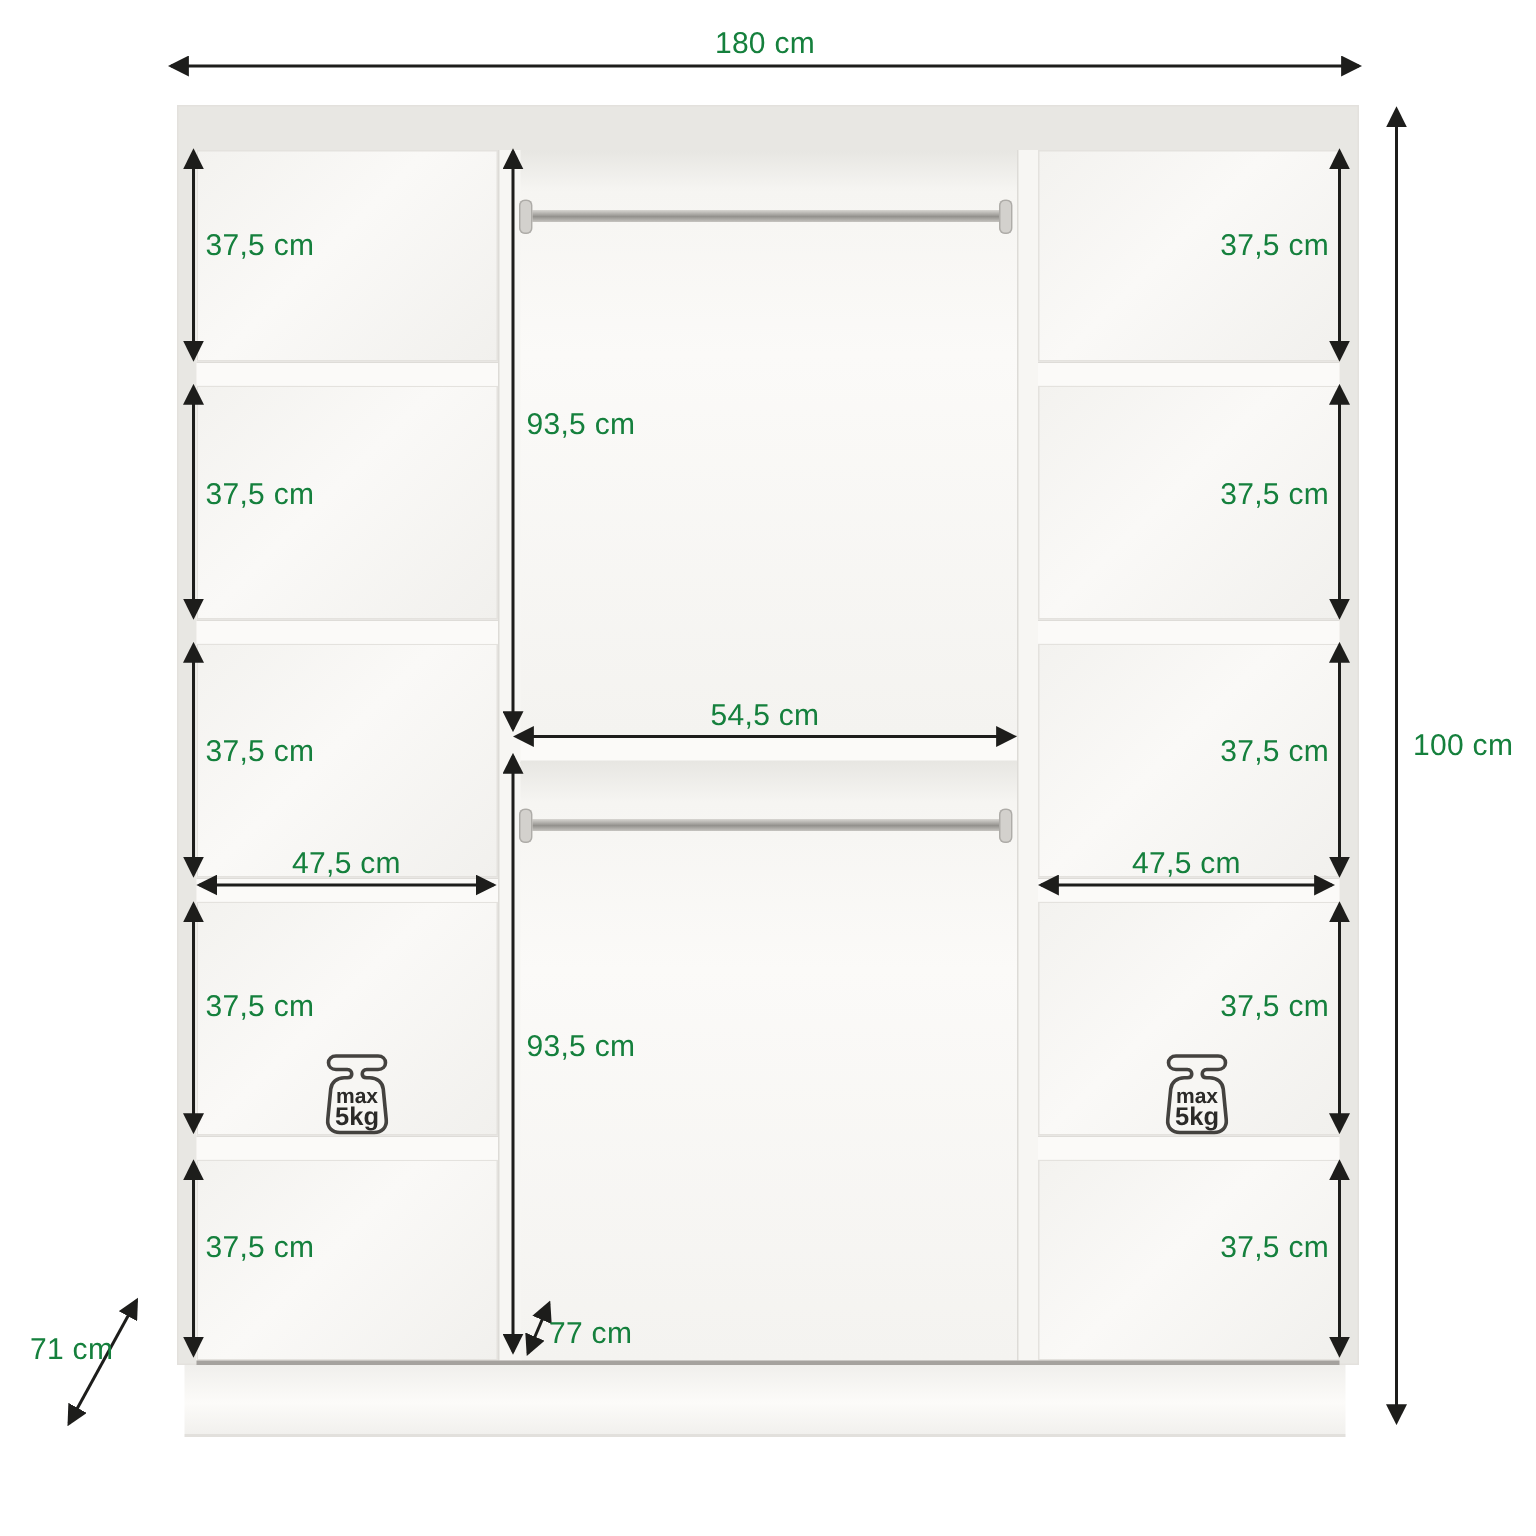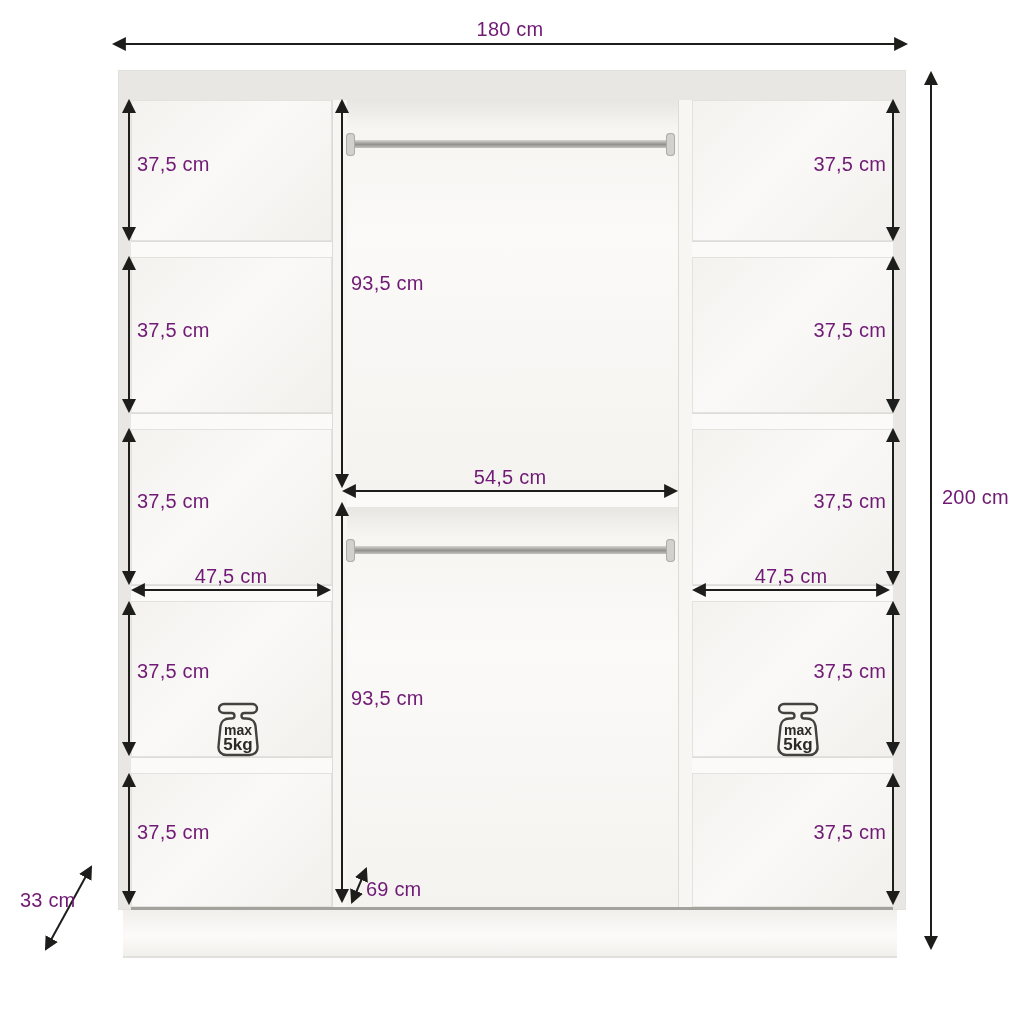--- a/index.html
+++ b/index.html
@@ -18,21 +18,21 @@
   .mid-divider{background:#fbfaf8;border-top:1px solid #dcdad6;border-bottom:1px solid #d6d4d0;}
   .rail-rod{height:8px;border-radius:4px;
             background:linear-gradient(180deg,#d8d6d2 0%,#93918d 55%,#c6c4c0 100%);}
   .rail-cap{width:9px;height:23px;border-radius:4px;background:#d3d1cd;
             box-shadow:0 0 0 1px #aeaca8 inset;}
   .base-line{background:#a5a29e;}
   .plinth{background:linear-gradient(180deg,#f0efec 0%,#fcfbf9 55%,#f1f0ed 100%);
           border-bottom:2px solid #e2e0dc;}
   
   .dims{left:0;top:0;width:1024px;height:1024px;pointer-events:none;}
-  .dim-label{position:absolute;font-size:20px;line-height:24px;color:#701a75;
+  .dim-label{position:absolute;font-size:20px;line-height:24px;color:#15803d;
              white-space:nowrap;letter-spacing:0.2px;}
   .ctr{text-align:center;}
   .rgt{text-align:right;}
   .weight-label{font-family:"Liberation Sans",sans-serif;font-weight:bold;fill:#2b2a28;}
 </style>
 </head>
 <body>
 
 <div class="stage">
 
@@ -110,35 +110,35 @@
       <path d="M133 590 H329" marker-start="url(#ah)" marker-end="url(#ah)"></path>
       <path d="M694 590 H888" marker-start="url(#ah)" marker-end="url(#ah)"></path>
       <path d="M344 491 H676" marker-start="url(#ah)" marker-end="url(#ah)"></path>
       <path d="M342 101 V486" marker-start="url(#ah)" marker-end="url(#ah)"></path>
       <path d="M342 504 V901" marker-start="url(#ah)" marker-end="url(#ah)"></path>
       <path d="M352 902 L366 869" marker-start="url(#ah)" marker-end="url(#ah)"></path>
     </g>
   </svg>
 
   <div class="dim-label ctr" style="left:430px;top:17px;width:160px;">180 cm</div>
-  <div class="dim-label" style="left:942px;top:485px;">200 cm</div>
-  <div class="dim-label" style="left:20px;top:888px;">33 cm</div>
+  <div class="dim-label" style="left:942px;top:485px;">100 cm</div>
+  <div class="dim-label" style="left:20px;top:888px;">71 cm</div>
 
   <div class="dim-label" style="left:137px;top:152px;">37,5 cm</div>
   <div class="dim-label" style="left:137px;top:318px;">37,5 cm</div>
   <div class="dim-label" style="left:137px;top:489px;">37,5 cm</div>
   <div class="dim-label" style="left:137px;top:659px;">37,5 cm</div>
   <div class="dim-label" style="left:137px;top:820px;">37,5 cm</div>
 
   <div class="dim-label rgt" style="left:746px;top:152px;width:140px;">37,5 cm</div>
   <div class="dim-label rgt" style="left:746px;top:318px;width:140px;">37,5 cm</div>
   <div class="dim-label rgt" style="left:746px;top:489px;width:140px;">37,5 cm</div>
   <div class="dim-label rgt" style="left:746px;top:659px;width:140px;">37,5 cm</div>
   <div class="dim-label rgt" style="left:746px;top:820px;width:140px;">37,5 cm</div>
 
   <div class="dim-label ctr" style="left:151px;top:564px;width:160px;">47,5 cm</div>
   <div class="dim-label ctr" style="left:711px;top:564px;width:160px;">47,5 cm</div>
   <div class="dim-label ctr" style="left:430px;top:465px;width:160px;">54,5 cm</div>
   <div class="dim-label" style="left:351px;top:271px;">93,5 cm</div>
   <div class="dim-label" style="left:351px;top:686px;">93,5 cm</div>
-  <div class="dim-label" style="left:366px;top:877px;">69 cm</div>
+  <div class="dim-label" style="left:366px;top:877px;">77 cm</div>
 
 </div>
 
 </body></html>

